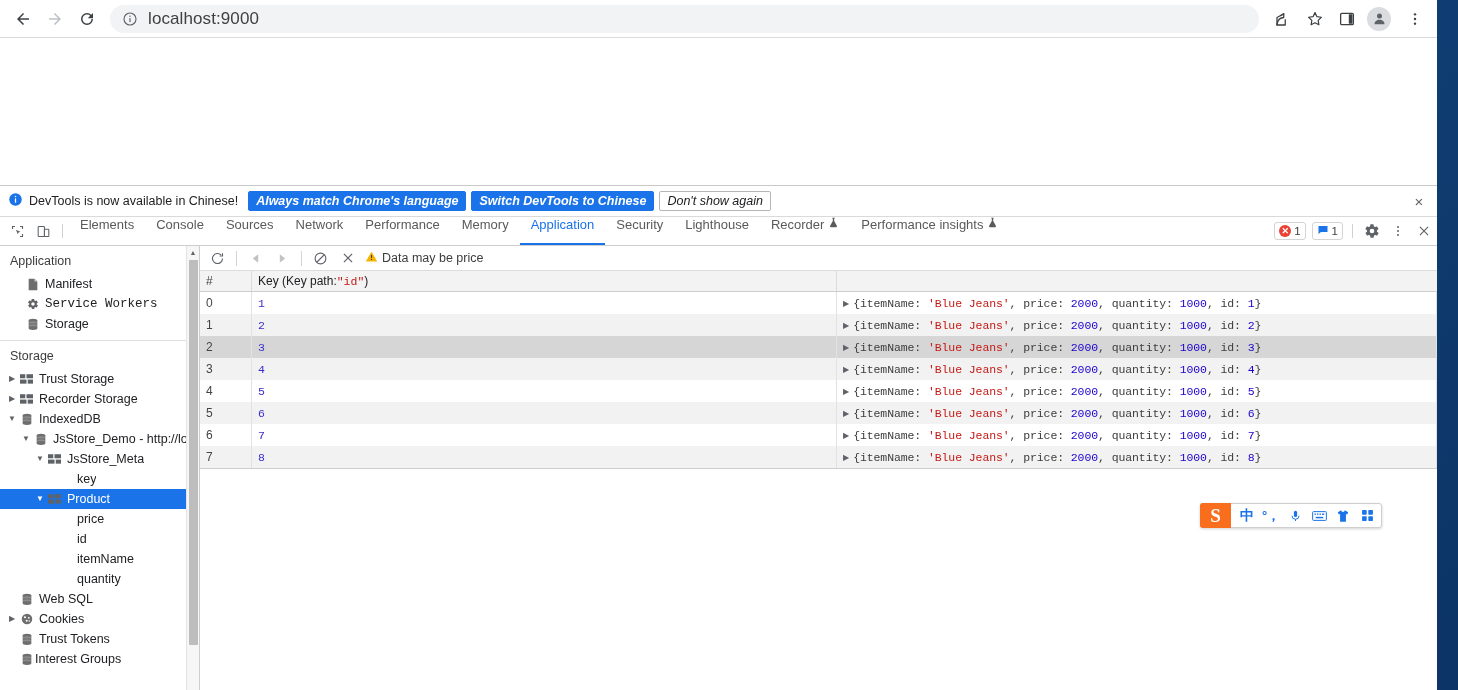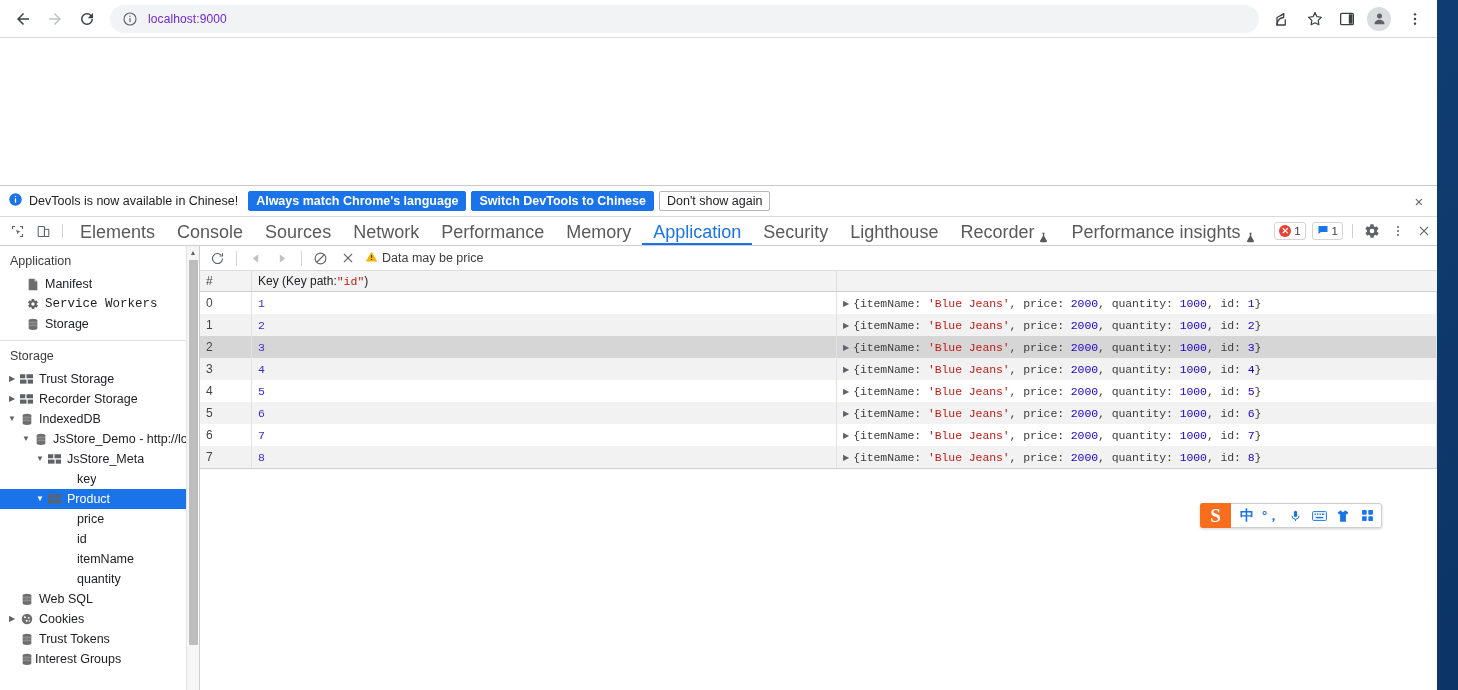--- a/index.html
+++ b/index.html
@@ -41,21 +41,21 @@
   .navbtn svg { display:block; }
   #omnibox {
     flex:1; height:28px; margin:0 6px 0 6px;
     background:#f1f3f4; border-radius:14px;
     display:flex; align-items:center;
     padding:0 12px;
     cursor:text;
   }
   #omnibox .siteinfo { margin-right:10px; display:flex; align-items:center; }
   #omnibox .urltext {
-    font-size:12px; color:#6d28d9; letter-spacing:0.1px;
+    font-size:17px; color:#404040; letter-spacing:0.1px;
     white-space:nowrap; overflow:hidden;
   }
   .tbicon {
     width:28px; height:28px; margin-left:4px;
     display:flex; align-items:center; justify-content:center;
     border-radius:50%; cursor:pointer;
   }
   #avatar {
     width:24px; height:24px; border-radius:50%;
     background:#dadce0; display:flex; align-items:center; justify-content:center;
@@ -78,44 +78,44 @@
     border-bottom:1px solid #dadada;
     display:flex; align-items:center;
     padding:0 8px;
     font-size:12.5px;
   }
   #infobar .msg { margin:0 10px 0 6px; color:#202124; font-size:12.5px; }
   .ib-btn {
     height:20px; line-height:19px;
     padding:0 7px; margin-right:5px;
     font-size:12.5px; font-weight:bold;
-    border-radius:2px; cursor:pointer; white-space:nowrap;
+    border-radius:2px; cursor:pointer; white-space:nowrap;font-style:italic;
   }
   .ib-btn.primary { background:#1a73e8; color:#fff; border:1px solid #1a73e8; }
   .ib-btn.plain { background:#fff; color:#202124; border:1px solid #b5b5b5; font-weight:normal; }
   #infobar .spacer { flex:1; }
   #infobar .closex { width:20px; text-align:center; color:#5f6368; cursor:pointer; font-size:15px; line-height:1; }
 
   
   #tabstrip {
     height:29px; min-height:29px;
     background:#ffffff;
     border-bottom:1px solid #cdcdcd;
     display:flex; align-items:stretch;
     padding-left:4px;
   }
   .dt-tool {
     width:26px; display:flex; align-items:center; justify-content:center;
     cursor:pointer;
   }
   .tsep { width:1px; background:#d0d0d0; margin:7px 6px; }
   .dt-tab {
-    display:flex; align-items:flex-end; gap:4px;
+    display:flex; align-items:flex-start; gap:4px;
     padding:0 11px;
-    font-size:18px; color:#5a5a5a;
+    font-size:13px; color:#5a5a5a;
     cursor:pointer; white-space:nowrap;
     border-bottom:2px solid transparent;
   }
   .dt-tab.active { color:#1a73e8; border-bottom:2px solid #1a73e8; }
   #tabstrip .grow { flex:1; }
   .badge {
     display:flex; align-items:center; gap:3px;
     border:1px solid #d4d4d4; border-radius:3px;
     height:18px; padding:0 4px; margin:auto 3px;
     font-size:11.5px; color:#3c4043; cursor:pointer; background:#fff;

